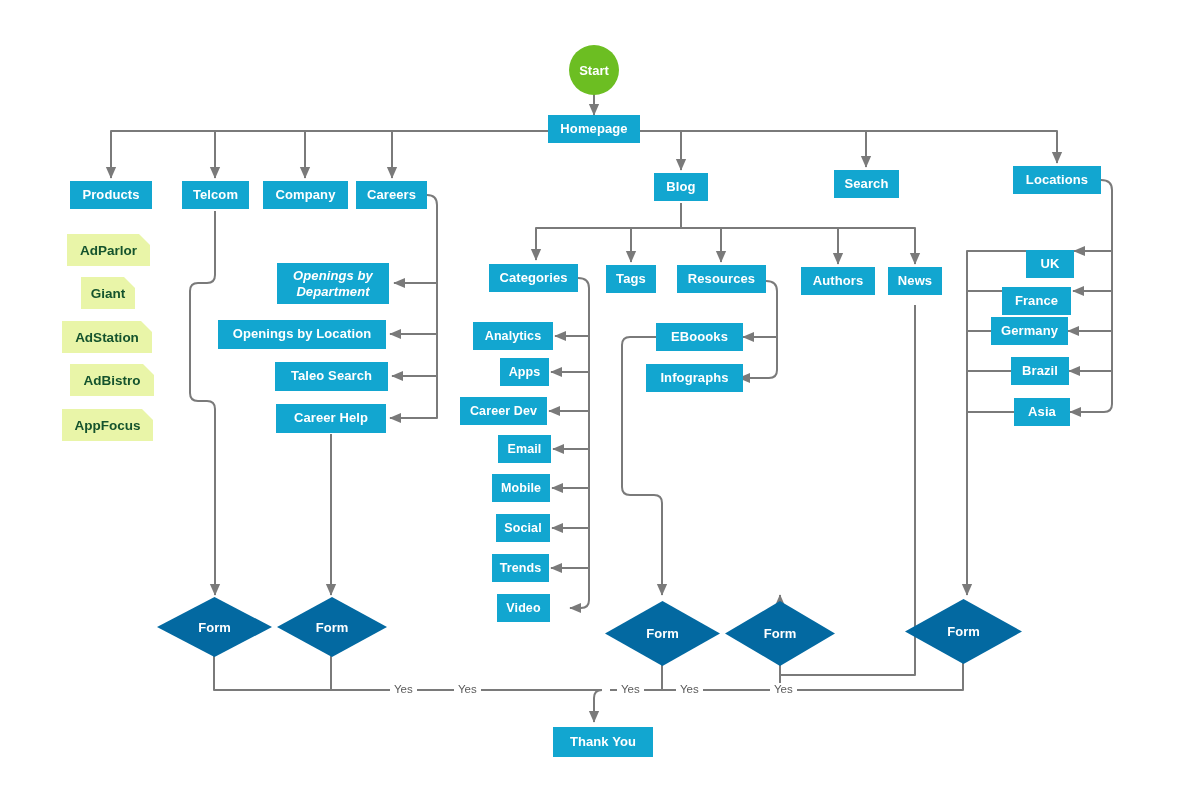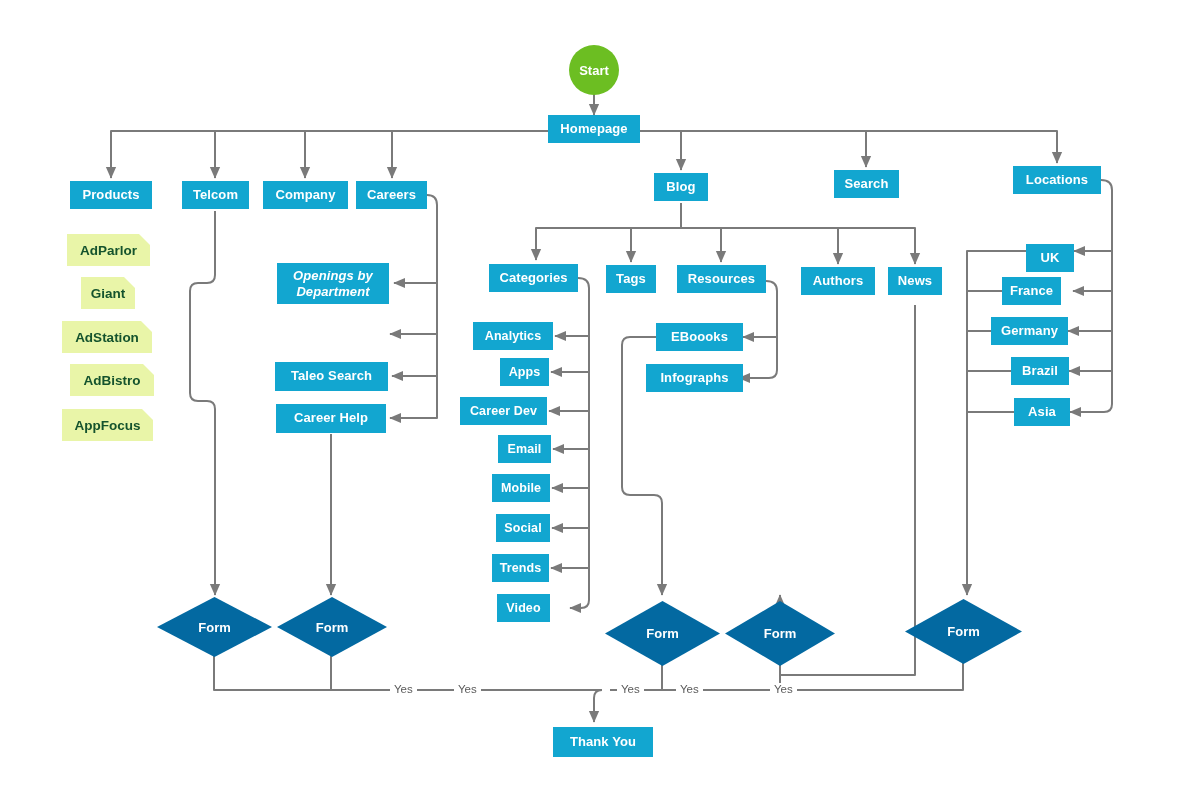--- a/index.html
+++ b/index.html
@@ -145,20 +145,23 @@
   <div class="note" style="left:70px;top:364px;width:84px;height:32px;">
     <span>AdBistro</span>
     </div>
   <div class="note" style="left:62px;top:409px;width:91px;height:32px;">
     <span>AppFocus</span>
     </div>
 
   <div class="node two" style="left:277px;top:263px;width:112px;height:41px;font-style:italic;">
     <span>Openings by Department</span>
     </div>
+  <div class="node" style="left:218px;top:320px;width:168px;height:29px;">
+    <span>Openings by Location</span>
+    </div>
   <div class="node" style="left:275px;top:362px;width:113px;height:29px;">
     <span>Taleo Search</span>
     </div>
   <div class="node" style="left:276px;top:404px;width:110px;height:29px;">
     <span>Career Help</span>
     </div>
 
   <div class="node" style="left:489px;top:264px;width:89px;height:28px;">
     <span>Categories</span>
     </div>
@@ -200,24 +203,24 @@
     <span>Video</span>
     </div>
 
   <div class="node" style="left:656px;top:323px;width:87px;height:28px;">
     <span>EBoooks</span>
     </div>
   <div class="node" style="left:646px;top:364px;width:97px;height:28px;">
     <span>Infographs</span>
     </div>
 
-  <div class="node" style="left:1026px;top:244px;width:48px;height:28px;">
+  <div class="node" style="left:1026px;top:250px;width:48px;height:28px;">
     <span>UK</span>
     </div>
-  <div class="node" style="left:1002px;top:277px;width:59px;height:28px;text-align:right;">
+  <div class="node" style="left:1002px;top:287px;width:69px;height:28px;text-align:right;">
     <span>France</span>
     </div>
   <div class="node" style="left:991px;top:317px;width:77px;height:28px;">
     <span>Germany</span>
     </div>
   <div class="node" style="left:1011px;top:357px;width:58px;height:28px;">
     <span>Brazil</span>
     </div>
   <div class="node" style="left:1014px;top:398px;width:56px;height:28px;">
     <span>Asia</span>

